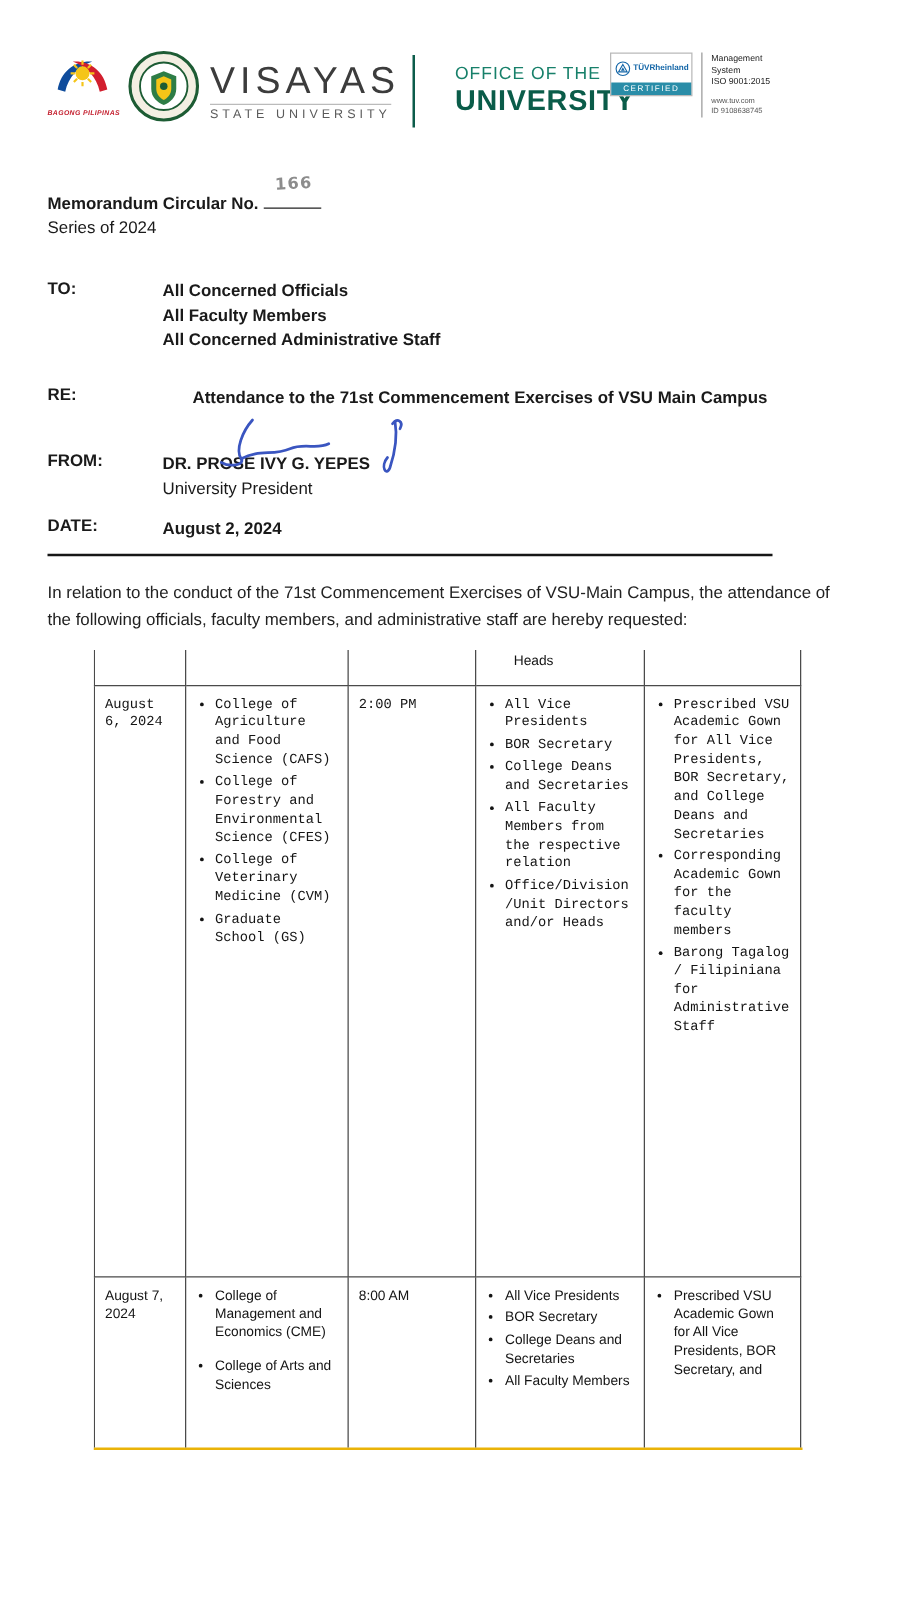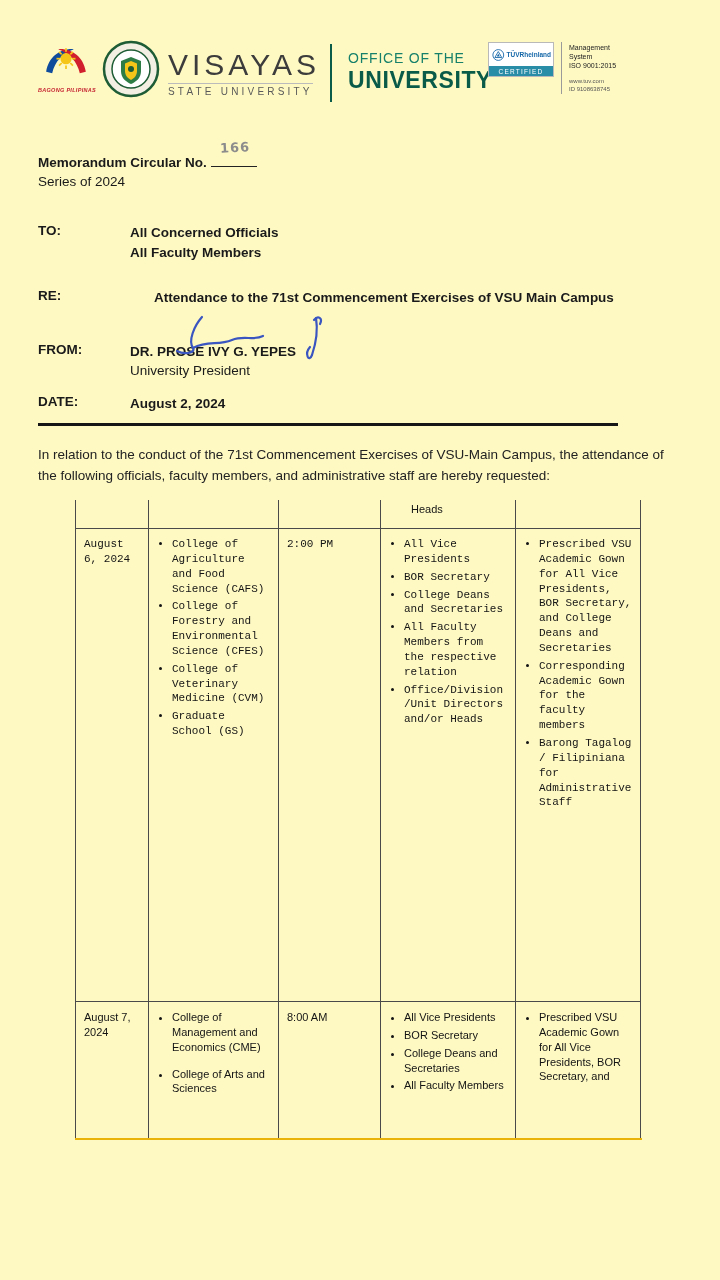--- a/index.html
+++ b/index.html
@@ -1,32 +1,32 @@
 <!DOCTYPE html>
 <html><head>
 <meta charset="utf-8">
 <style>
   html,body { margin:0; padding:0; background:#e9e9e9; }
   .page {
     position:relative; width:720px; height:1280px; margin:0 auto;
-    background:#fef9c3; overflow:hidden; box-sizing:border-box;
+    background:#ffffff; overflow:hidden; box-sizing:border-box;
     padding:40px 38px 0 38px;
     font-family:"Liberation Sans", sans-serif; color:#1a1a1a;
   }
 
   
   .letterhead { position:relative; height:78px; }
   .bp-logo { position:absolute; left:0; top:4px; width:56px; text-align:center; }
   .bp-caption { font-size:5.5px; font-weight:bold; font-style:italic; color:#c41f2e; letter-spacing:.3px; margin-top:1px; white-space:nowrap; }
   .seal { position:absolute; left:64px; top:0; }
   .uni-name { position:absolute; left:130px; top:10px; }
   .visayas { font-size:30px; letter-spacing:4px; color:#3c3c3c; font-weight:400; line-height:1; }
   .stateuniv { font-size:10px; letter-spacing:3.2px; color:#5a5a5a; margin-top:3px; border-top:1px solid #bbb; padding-top:2px; display:inline-block; }
   .vline { position:absolute; left:292px; top:4px; width:2px; height:58px; background:#0c5c4a; }
-  .office { position:absolute; left:310px; top:10px; }
+  .office { position:absolute; left:326px; top:10px; }
   .office-line1 { font-size:14px; color:#17806a; letter-spacing:.8px; font-weight:500; }
   .office-line2 { font-size:23px; color:#0a5c49; font-weight:800; letter-spacing:.6px; margin-top:1px; }
   .tuv { position:absolute; left:450px; top:2px; display:flex; align-items:flex-start; }
   .tuv-badge { width:66px; border:1px solid #b9b9b9; background:#fff; box-sizing:border-box; }
   .tuv-top { display:flex; align-items:center; gap:2px; padding:3px 2px 2px 3px; }
   .tuv-brand { font-size:6.5px; font-weight:bold; color:#1567a8; line-height:1.05; }
   .tuv-cert { background:#2a8da8; color:#fff; font-size:6.5px; letter-spacing:1.2px; text-align:center; padding:1.5px 0; }
   .tuv-meta { margin-left:7px; padding-left:7px; border-left:1px solid #9a9a9a; font-size:7px; line-height:1.3; color:#222; padding-top:1px; }
   .tuv-meta .foot { margin-top:8px; font-size:6px; color:#555; }
 
@@ -140,20 +140,21 @@
       <span>Memorandum Circular No.</span><span class="mc-blank"><span class="mc-number">166</span></span>
     </div>
     <div class="series">Series of 2024</div>
   </div>
 
   <div class="field-row to">
     <div class="field-label">TO:</div>
     <div class="field-value">
       <div>All Concerned Officials</div>
       <div>All Faculty Members</div>
+      <div>All Concerned Administrative Staff</div>
     </div>
   </div>
 
   <div class="field-row re">
     <div class="field-label">RE:</div>
     <div class="field-value">Attendance to the 71st Commencement Exercises of VSU Main Campus</div>
   </div>
 
   <div class="field-row from">
     <svg class="sig" viewBox="0 0 180 52">

